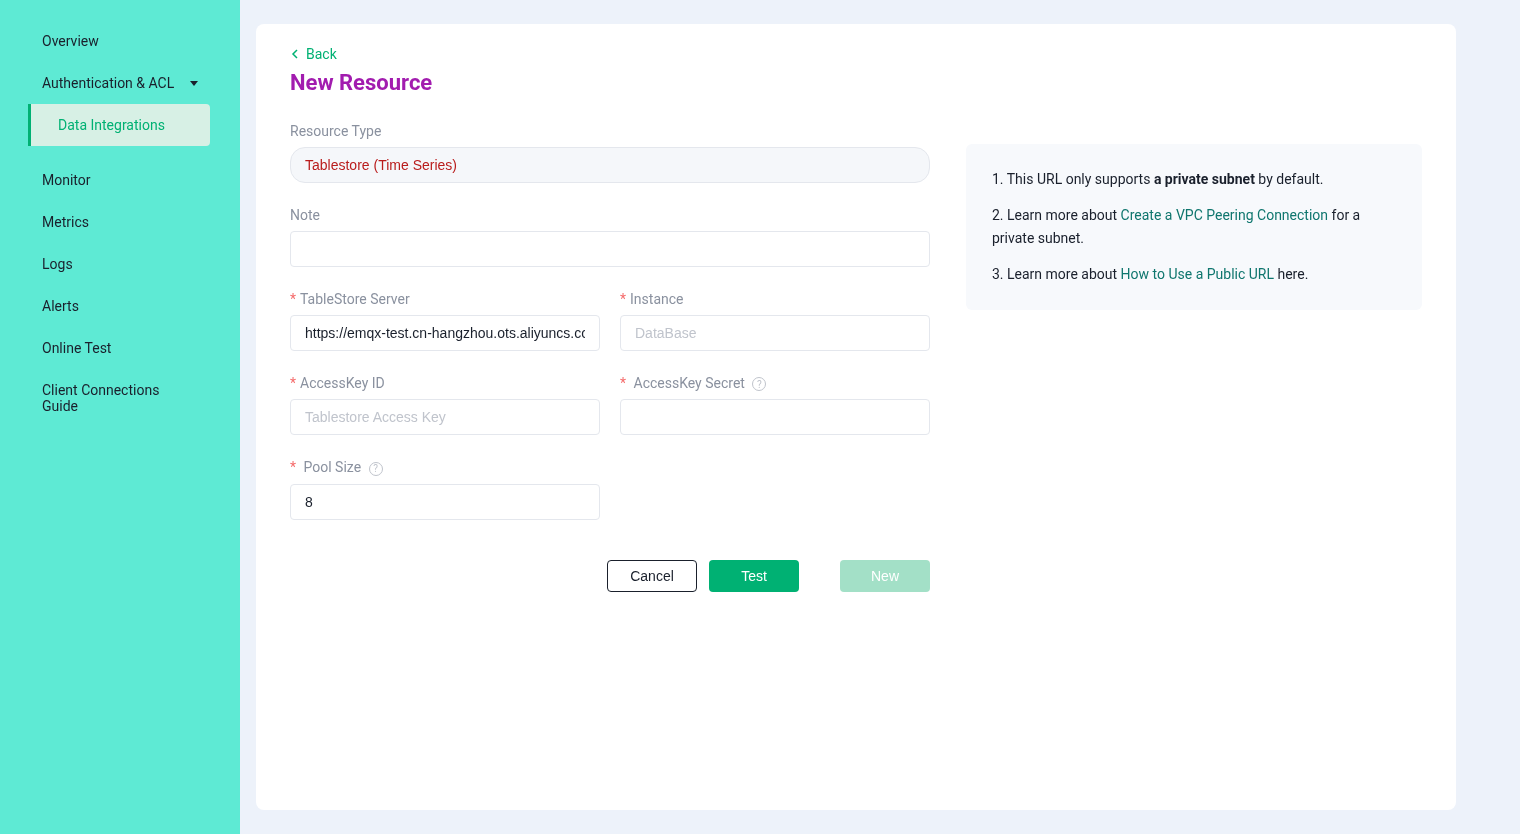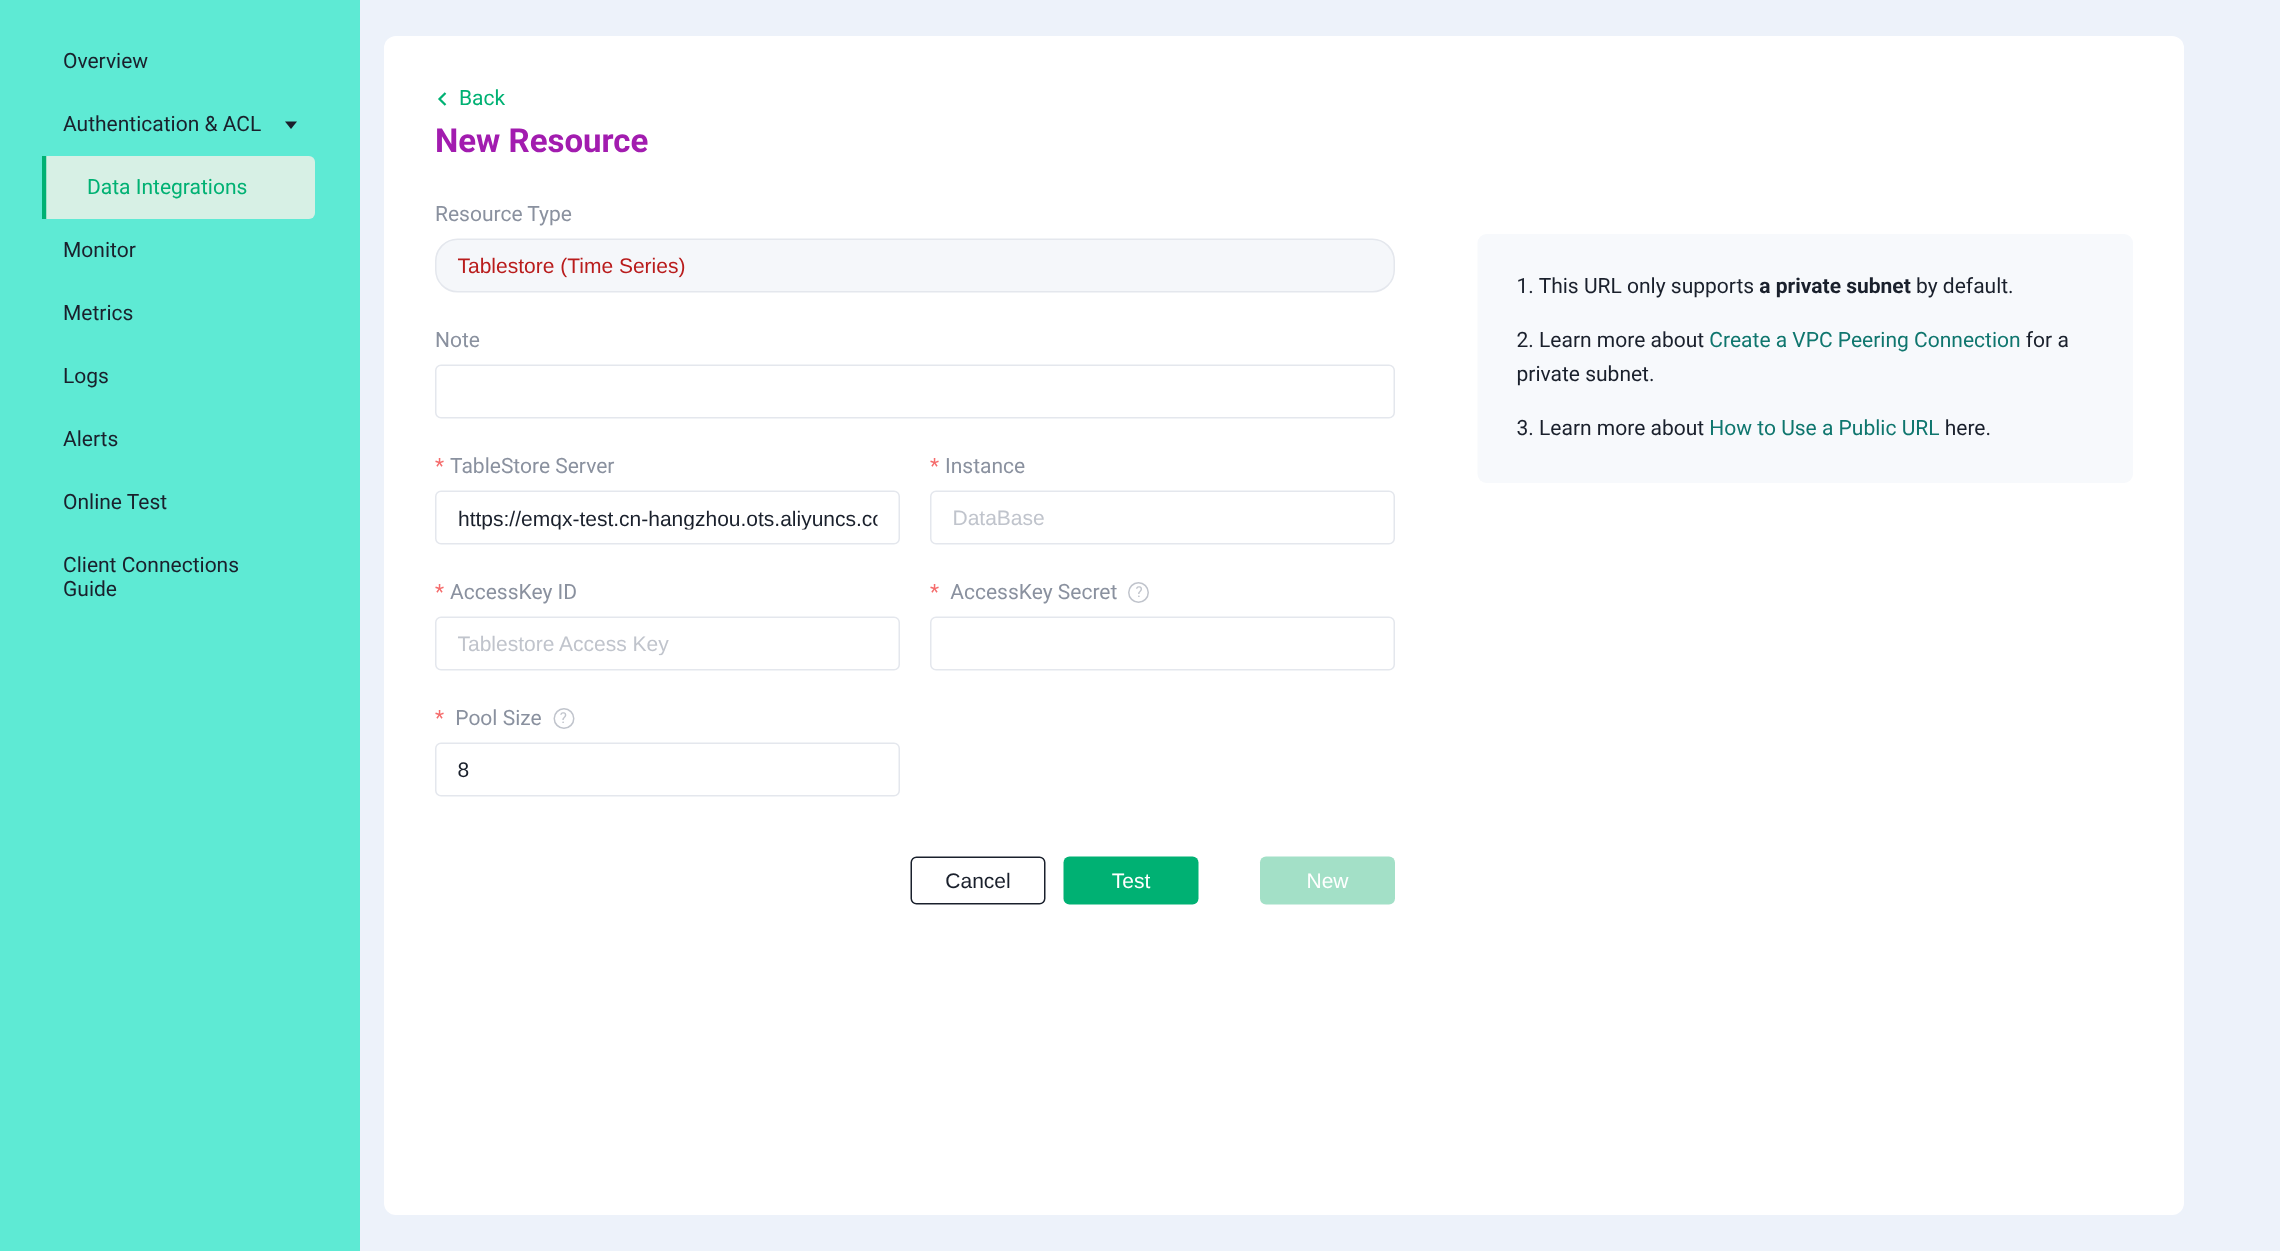--- a/index.html
+++ b/index.html
@@ -26,34 +26,34 @@
       cursor: pointer;
       display: flex;
       align-items: center;
       justify-content: space-between;
     }
     .sidebar-item.active {
       background-color: #d7f0e5;
       color: #00b173;
       border-left: 3px solid #00b173;
       padding-left: 27px;
-      margin: 0 18px 0 16px;
+      margin: 0 18px 13px 16px;
       border-radius: 0 4px 4px 0;
     }
     .main-content {
       flex: 1;
       padding: 24px 64px 24px 16px;
     }
     .card {
       background-color: #fff;
       border-radius: 8px;
-      padding: 32px 34px;
+      padding: 20px 34px;
       height: 100%;
       display: flex;
-      gap: 55px;
+      gap: 36px;
     }
     .form-area {
       width: 640px;
     }
     .back-link {
       display: inline-flex;
       align-items: center;
       gap: 6px;
       color: #00b173;
       font-size: 14px;

